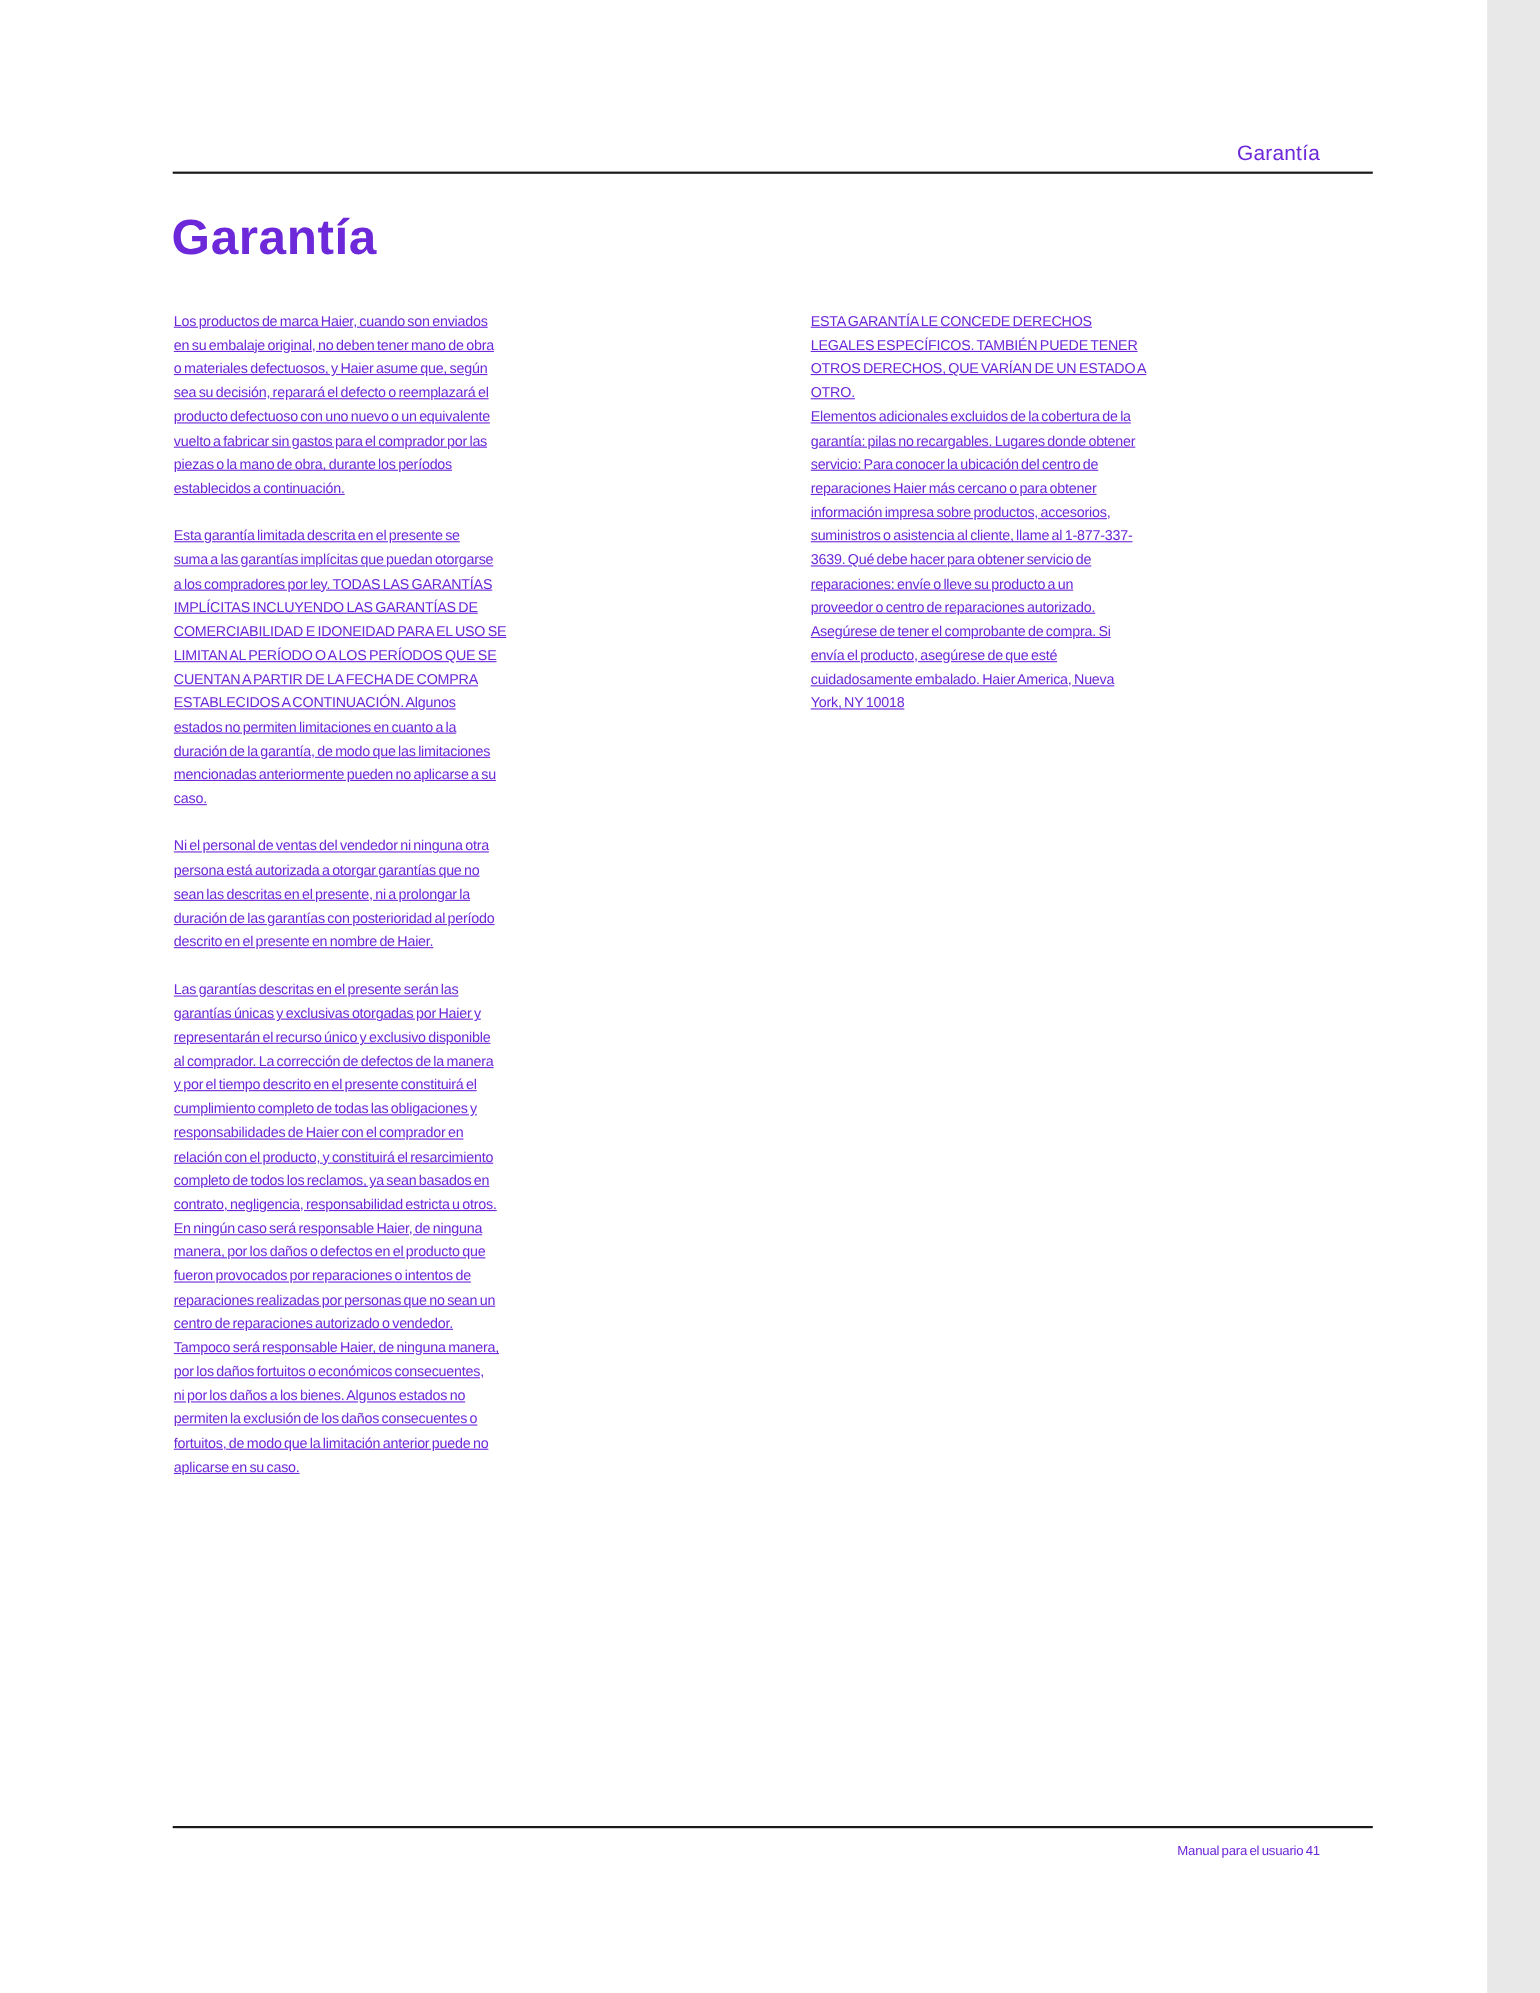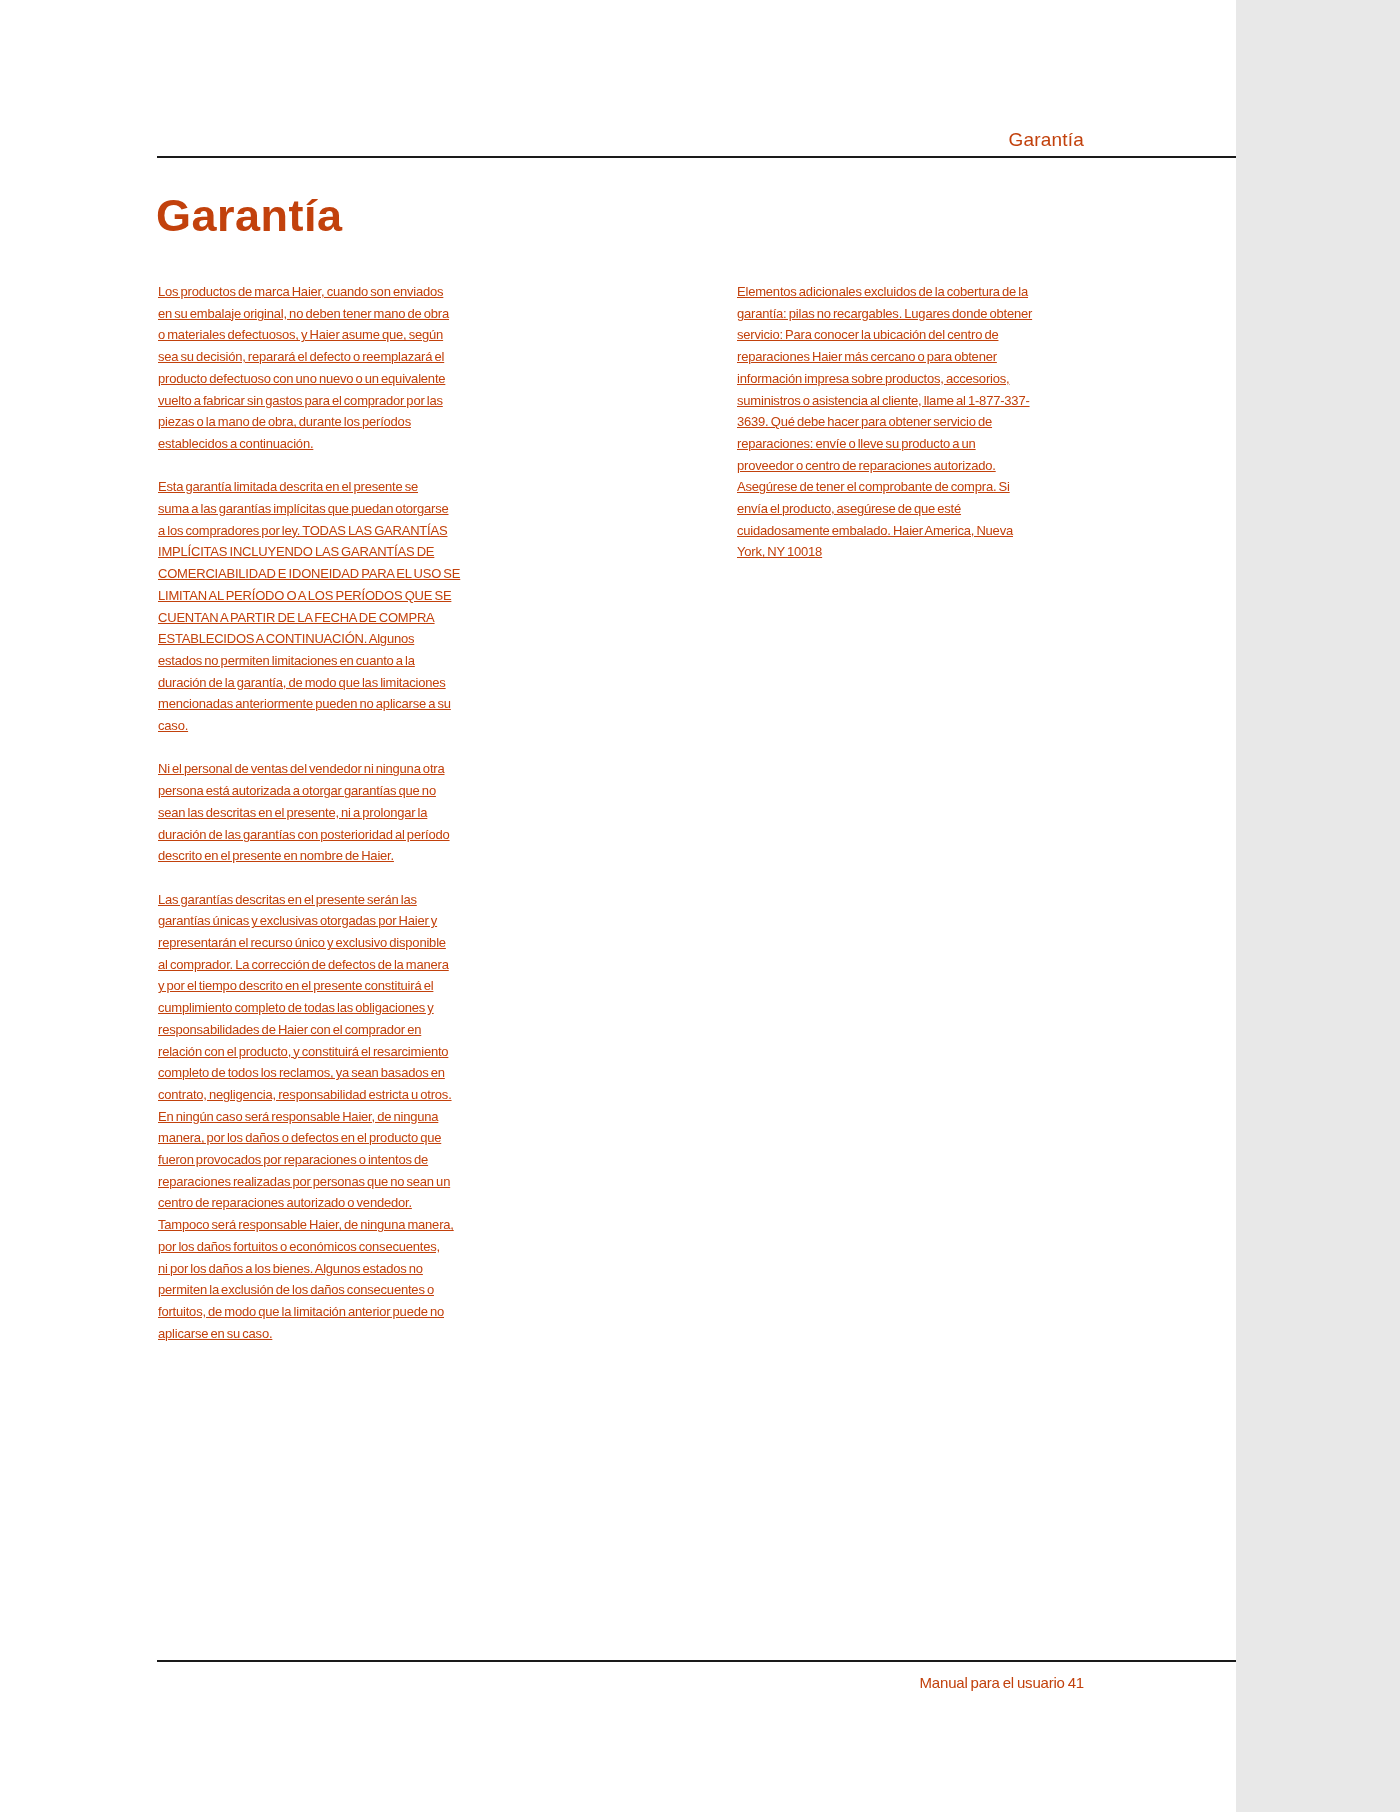--- a/index.html
+++ b/index.html
@@ -2,25 +2,25 @@
 <html><head>
 <meta charset="utf-8">
 <style>
   html, body {
     margin: 0;
     padding: 0;
     background: #e8e8e8;
   }
   .page {
     position: relative;
-    width: 1236px;
+    width: 1352px;
     height: 1812px;
     background: #ffffff;
     font-family: "Liberation Sans", sans-serif;
-    color: #c2410c;
+    color: #6d28d9;
     overflow: hidden;
   }
   .running-header {
     position: absolute;
     top: 128px;
     right: 152px;
     font-size: 19px;
     line-height: 24px;
     letter-spacing: 0.2px;
   }
@@ -56,21 +56,21 @@
     line-height: 21.7px;
     letter-spacing: -0.2px;
     word-spacing: -1.2px;
     text-decoration: underline;
   }
   .col-right .para { margin: 0; }
   .page-footer {
     position: absolute;
     top: 1671px;
     right: 152px;
-    font-size: 15px;
+    font-size: 12px;
     line-height: 23px;
     letter-spacing: -0.2px;
     word-spacing: -1px;
   }
 </style>
 </head>
 <body>
 
 <div class="page">
 
@@ -123,20 +123,24 @@
 centro de reparaciones autorizado o vendedor.
 Tampoco será responsable Haier, de ninguna manera,
 por los daños fortuitos o económicos consecuentes,
 ni por los daños a los bienes. Algunos estados no
 permiten la exclusión de los daños consecuentes o
 fortuitos, de modo que la limitación anterior puede no
 aplicarse en su caso.</p>
   </div>
 
   <div class="col col-right">
+    <p class="para">ESTA GARANTÍA LE CONCEDE DERECHOS
+LEGALES ESPECÍFICOS. TAMBIÉN PUEDE TENER
+OTROS DERECHOS, QUE VARÍAN DE UN ESTADO A
+OTRO.</p>
     <p class="para">Elementos adicionales excluidos de la cobertura de la
 garantía: pilas no recargables. Lugares donde obtener
 servicio: Para conocer la ubicación del centro de
 reparaciones Haier más cercano o para obtener
 información impresa sobre productos, accesorios,
 suministros o asistencia al cliente, llame al 1-877-337-
 3639. Qué debe hacer para obtener servicio de
 reparaciones: envíe o lleve su producto a un
 proveedor o centro de reparaciones autorizado.
 Asegúrese de tener el comprobante de compra. Si

